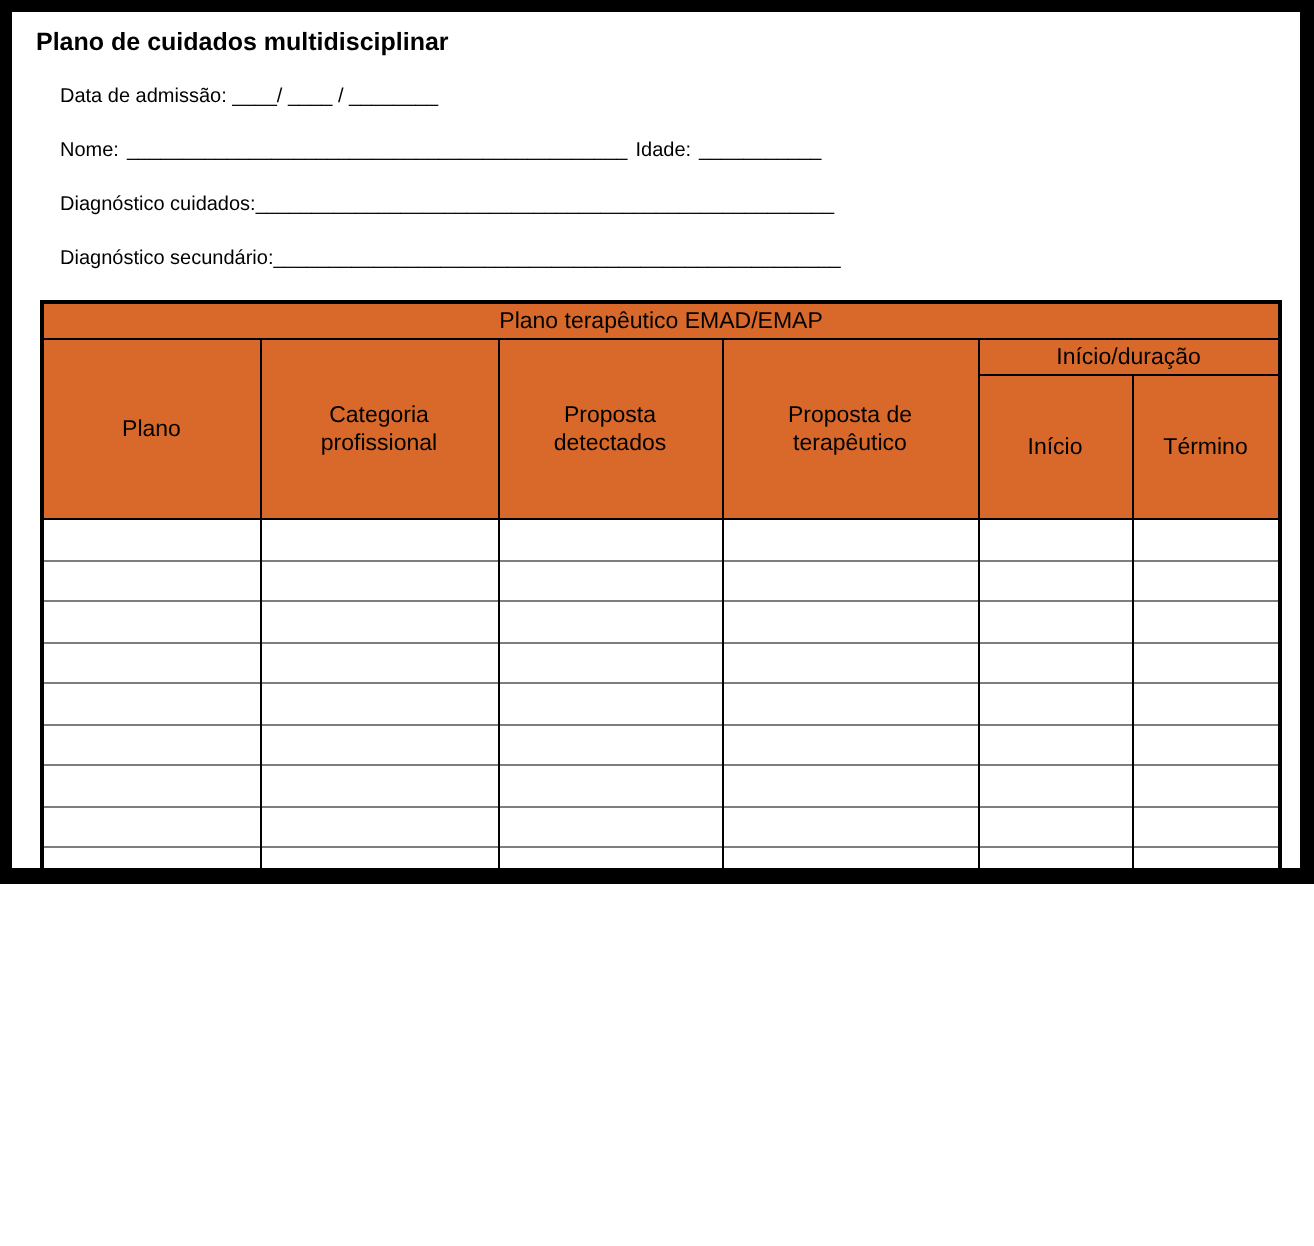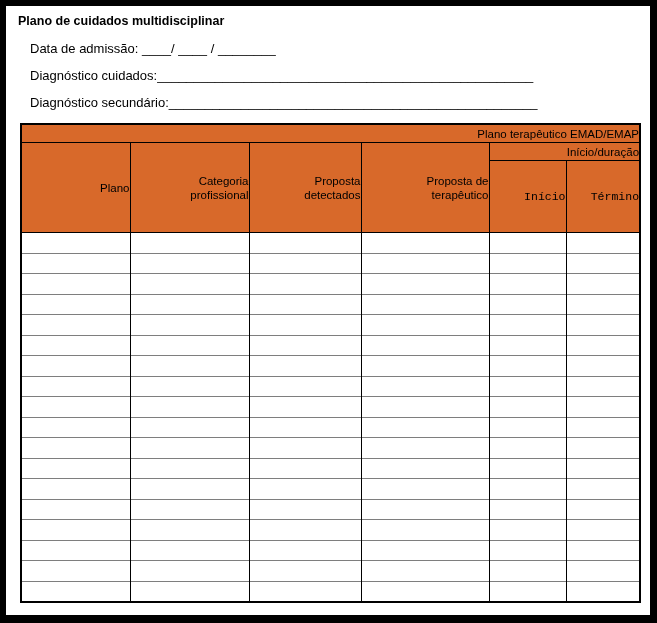--- a/index.html
+++ b/index.html
@@ -1,64 +1,64 @@
 <!DOCTYPE html>
 <html style="--header-bg: #D8692A; --border-color: #000000;"><head>
 <meta charset="utf-8">
 <style>
   html,body { margin:0; padding:0; background:#fff; }
   .page {
     position:relative;
-    width:657px; height:623px;
+    width:657px; height:442px;
     box-sizing:border-box;
     background:#ffffff;
     border-style:solid; border-color:#000;
     border-width:6px 7px 8px 6px;
     overflow:hidden;
     font-family:"Liberation Sans", sans-serif;
     color:#000;
   }
   .content { padding:8px 11px 0 12px; }
   .doc-title {
     font-weight:bold;
     font-size:12.5px;
     line-height:15px;
     margin:0 0 13px 0;
   }
   .field {
-    font-size:13px;
+    font-size:10px;
     line-height:14px;
     margin-bottom:13px;
     white-space:nowrap;
     padding-left:12px;
   }
   .gap { margin-left:4px; }
   table.plan {
     border-collapse:collapse;
     table-layout:fixed;
     width:619px;
     margin:7px 0 0 2px;
     border:2px solid var(--border-color, #000);
   }
   col.c1{width:109px} col.c2{width:119px} col.c3{width:112px}
   col.c4{width:128px} col.c5{width:77px}  col.c6{width:74px}
   th {
     background:var(--header-bg, #D8692A);
     font-weight:normal;
     font-size:11.5px;
     line-height:14px;
-    text-align:right;
+    text-align:center;
     vertical-align:middle;
     border:1px solid var(--border-color, #000);
     padding:0;
     white-space:pre-line;
   }
   tr.t-row th { height:17px; }
   th.period-group { height:17px; }
-  th.sub { height:71px;font-family:Liberation Mono, monospace; }
+  th.sub { height:71px; }
   tbody td {
     height:17.5px;
     border-left:1px solid #000;
     border-right:1px solid #000;
     border-top:1px solid #7e7e7e;
     background:#fff;
   }
   tbody tr:first-child td { border-top:1px solid #000; }
 </style>
 </head>
@@ -66,20 +66,23 @@
 
 <div class="page">
   <div class="content">
 
     <div class="doc-title">Plano de cuidados multidisciplinar</div>
 
     <div class="field">
       <span>Data de admissão: ____/ ____ / ________</span>
     </div>
 
+    <div class="field">
+      <span>Nome:</span><span class="gap">_____________________________________________</span><span class="gap">Idade:</span><span class="gap">___________</span>
+    </div>
 
     <div class="field">
       <span>Diagnóstico cuidados:</span><span>____________________________________________________</span>
     </div>
 
     <div class="field">
       <span>Diagnóstico secundário:</span><span>___________________________________________________</span>
     </div>
 
     <table class="plan">

